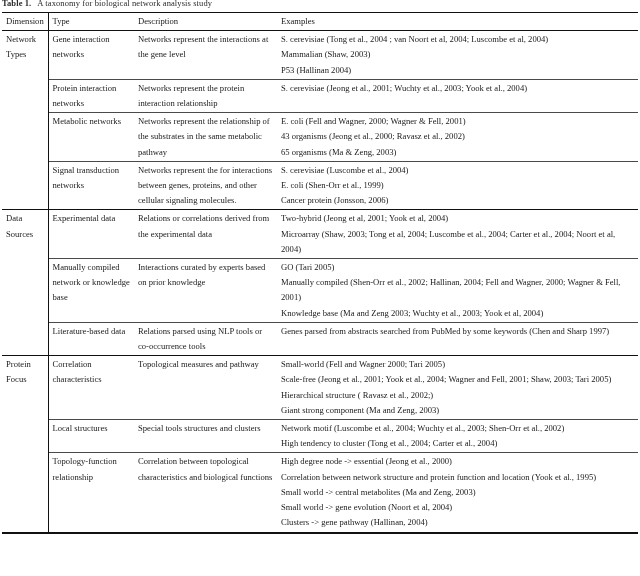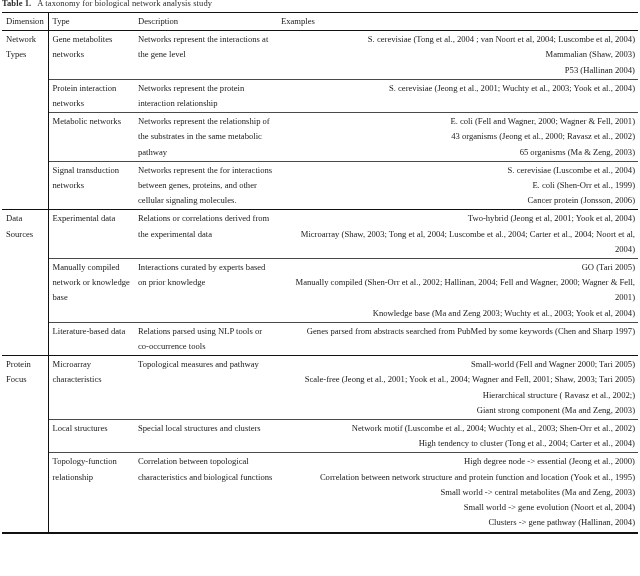--- a/index.html
+++ b/index.html
@@ -79,21 +79,21 @@
     border-top: 2.3px solid #111;
     height: 0;
     font-size: 0;
     line-height: 0;
   }
 
   thead td {
     padding-top: 2px;
     padding-bottom: 4px;
   }
-  .cell-wrapline { display: block; text-align: right; }
+  .cell-wrapline { display: block; }
 
   .dimcell { white-space: normal; }
 </style>
 </head>
 <body>
 
 <div class="page">
 
   <div class="caption">
     <span class="cap-label">Table 1.</span><span class="cap-text">A taxonomy for biological network analysis study</span>
@@ -111,21 +111,21 @@
         <tr class="rule-head-bottom">
           <td class="vline-dim rule-top-outer">Dimension</td>
           <td class="rule-top-outer">Type</td>
           <td class="rule-top-outer">Description</td>
           <td class="rule-top-outer">Examples</td>
         </tr>
       </thead>
       <tbody id="tbody">
           <tr class="sec-top">
             <td class="vline-dim dimcell" rowspan="4">Network Types</td>
-            <td class="">Gene metabolites networks</td>
+            <td class="">Gene interaction networks</td>
             <td class="">Networks represent the interactions at the gene level</td>
             <td class="">
               <span class="cell-wrapline">S. cerevisiae (Tong et al., 2004 ; van Noort et al, 2004; Luscombe et al, 2004)</span>
               <span class="cell-wrapline">Mammalian (Shaw, 2003)</span>
               <span class="cell-wrapline">P53 (Hallinan 2004)</span>
             </td>
           </tr>
           <tr class="row-top">
             <td class="sub">Protein interaction networks</td>
             <td class="sub">Networks represent the  protein interaction relationship</td>
@@ -171,32 +171,32 @@
           </tr>
           <tr class="row-top">
             <td class="sub">Literature-based data</td>
             <td class="sub">Relations parsed using NLP tools or co-occurrence tools</td>
             <td class="sub">
               <span class="cell-wrapline">Genes parsed from abstracts searched from PubMed by some keywords (Chen and Sharp 1997)</span>
             </td>
           </tr>
           <tr class="sec-top">
             <td class="vline-dim dimcell" rowspan="3">Protein Focus</td>
-            <td class="">Microarray characteristics</td>
+            <td class="">Correlation characteristics</td>
             <td class="">Topological measures and pathway</td>
             <td class="">
               <span class="cell-wrapline">Small-world (Fell and Wagner 2000; Tari 2005)</span>
               <span class="cell-wrapline">Scale-free (Jeong et al., 2001; Yook et al., 2004; Wagner and Fell, 2001; Shaw, 2003; Tari 2005)</span>
               <span class="cell-wrapline">Hierarchical structure ( Ravasz et al., 2002;)</span>
               <span class="cell-wrapline">Giant strong component (Ma and Zeng, 2003)</span>
             </td>
           </tr>
           <tr class="row-top">
             <td class="sub">Local structures</td>
-            <td class="sub">Special local structures and clusters</td>
+            <td class="sub">Special tools structures and clusters</td>
             <td class="sub">
               <span class="cell-wrapline">Network motif (Luscombe et al., 2004; Wuchty et al., 2003; Shen-Orr et al., 2002)</span>
               <span class="cell-wrapline">High tendency to cluster (Tong et al., 2004; Carter et al., 2004)</span>
             </td>
           </tr>
           <tr class="row-top">
             <td class="sub">Topology-function relationship</td>
             <td class="sub">Correlation between topological characteristics and biological functions</td>
             <td class="sub">
               <span class="cell-wrapline">High degree node -&gt; essential (Jeong et al., 2000)</span>

